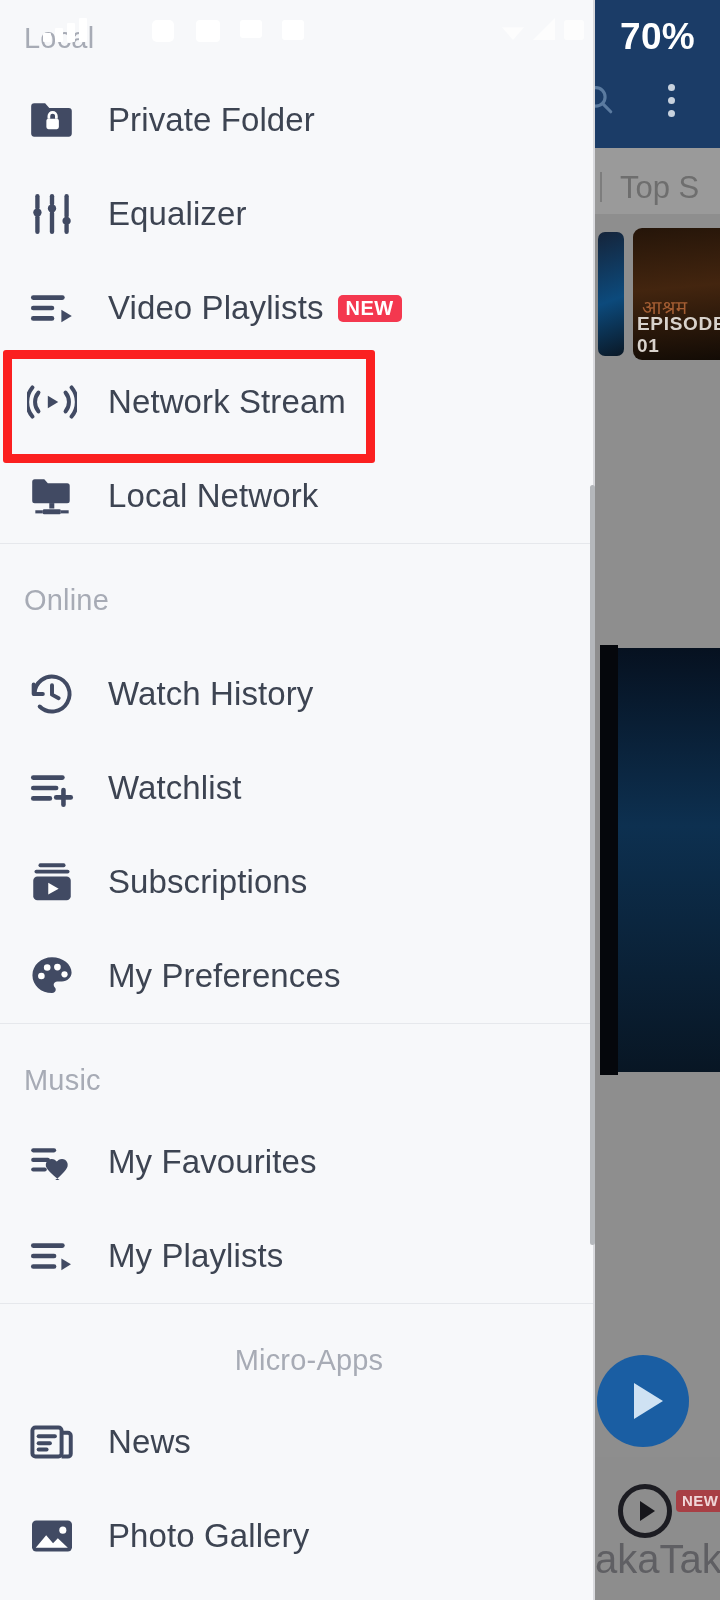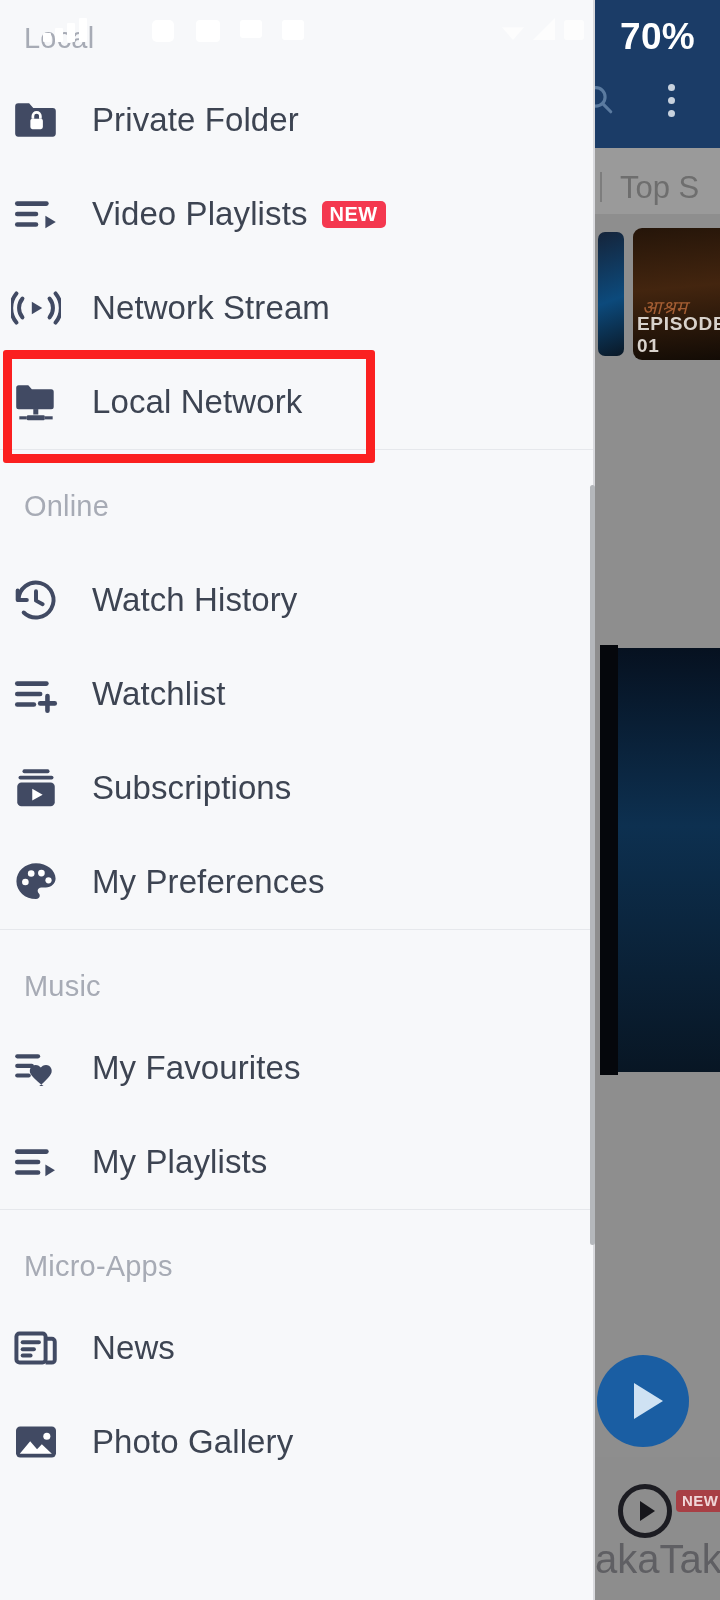--- a/index.html
+++ b/index.html
@@ -38,21 +38,21 @@
     position:absolute; top:232px; left:598px; width:26px; height:124px;
     border-radius:7px; background:linear-gradient(160deg,#15243a,#0c4a7c 55%,#0a1826);
   }
   .bg-thumb-b {
     position:absolute; top:228px; left:633px; width:100px; height:132px;
     border-radius:9px; overflow:hidden;
     background:linear-gradient(175deg,#251509 0%,#43250f 45%,#120b05 100%);
   }
   .bg-thumb-b .devtext {
     position:absolute; top:66px; left:9px;
-    color:#b8693a; font-size:19px; letter-spacing:0.5px; opacity:.85;font-style:italic;
+    color:#b8693a; font-size:19px; letter-spacing:0.5px; opacity:.85;
   }
   .bg-thumb-b .ep {
     position:absolute; bottom:3px; left:4px;
     color:#d8d2cc; font-size:19px; font-weight:bold; letter-spacing:.7px;
   }
 
   .bg-dark-strip {
     position:absolute; top:645px; left:600px; width:18px; height:430px;
     background:#05070c;
   }
@@ -111,21 +111,21 @@
   .sb-right i { background:#fdfdfd; }
 
   .section-label {
     font-size:29px; color:#a7abb5; font-weight:400;
     padding-left:24px; letter-spacing:.2px;
   }
   .divider { height:1px; background:#e6e8ec; margin:0; }
 
   .row {
     display:flex; align-items:center;
-    height:94px; padding-left:8px; position:relative;
+    height:94px; padding-left:24px; position:relative;
   }
   .row .ico {
     width:56px; min-width:56px; height:56px;
     display:flex; align-items:center; justify-content:center;
   }
   .row .label {
     font-size:33px; color:#3d4452; margin-left:28px; white-space:nowrap;
     letter-spacing:.1px;
   }
   .badge-new {
@@ -230,20 +230,36 @@
           <svg width="50" height="50" viewBox="0 0 24 24">
        <path fill="#414a63" d="M2 5.5A1.5 1.5 0 0 1 3.5 4h5.2l2 2.2H20A1.5 1.5 0 0 1 21.5 7.7v10.8A1.5 1.5 0 0 1 20 20H3.5A1.5 1.5 0 0 1 2 18.5z"></path>
        <rect x="9.3" y="11.4" width="6" height="5" rx="1" fill="#fff"></rect>
        <path d="M10.5 11.4v-1.3a1.8 1.8 0 0 1 3.6 0v1.3" stroke="#fff" stroke-width="1.3" fill="none"></path>
      </svg>
         </span>
         <span class="label">Private Folder</span>
       </div>
       <div class="row">
         <span class="ico">
+          <svg width="50" height="50" viewBox="0 0 24 24" stroke="#414a63" stroke-width="2.1" stroke-linecap="round" fill="none">
+       <line x1="5" y1="3.5" x2="5" y2="9"></line>
+            <line x1="5" y1="13.5" x2="5" y2="20.5"></line>
+       <line x1="12" y1="3.5" x2="12" y2="7"></line>
+            <line x1="12" y1="11.5" x2="12" y2="20.5"></line>
+       <line x1="19" y1="3.5" x2="19" y2="13"></line>
+            <line x1="19" y1="17.5" x2="19" y2="20.5"></line>
+       <circle cx="5" cy="11.3" r="2" fill="#414a63" stroke="none"></circle>
+       <circle cx="12" cy="9.3" r="2" fill="#414a63" stroke="none"></circle>
+       <circle cx="19" cy="15.3" r="2" fill="#414a63" stroke="none"></circle>
+     </svg>
+        </span>
+        <span class="label">Equalizer</span>
+      </div>
+      <div class="row">
+        <span class="ico">
           <svg width="50" height="50" viewBox="0 0 24 24" stroke="#414a63" stroke-width="2.2" stroke-linecap="round">
        <line x1="3" y1="7" x2="17" y2="7"></line>
             <line x1="3" y1="12" x2="12" y2="12"></line>
             <line x1="3" y1="17" x2="12" y2="17"></line>
        <path d="M16.5 12.8l5 3-5 3z" fill="#414a63" stroke="none"></path>
      </svg>
         </span>
         <span class="label">Video Playlists</span>
         <span class="badge-new">NEW</span>
       </div>
@@ -338,21 +354,21 @@
           <svg width="50" height="50" viewBox="0 0 24 24" stroke="#414a63" stroke-width="2.2" stroke-linecap="round">
        <line x1="3" y1="7" x2="17" y2="7"></line>
             <line x1="3" y1="12" x2="13" y2="12"></line>
             <line x1="3" y1="17" x2="13" y2="17"></line>
        <path d="M16.5 13.2l4.6 2.8-4.6 2.8z" fill="#414a63" stroke="none"></path>
      </svg>
         </span>
         <span class="label">My Playlists</span>
       </div>
       <div class="divider"></div>
-      <div class="section-label" style="margin-top: 40px; margin-bottom: 18px;">Micro-Apps</div>
+      <div class="section-label" style="margin-top: 40px; margin-bottom: 18px; text-align: center;">Micro-Apps</div>
       <div class="row">
         <span class="ico">
           <svg width="50" height="50" viewBox="0 0 24 24" fill="none" stroke="#414a63" stroke-width="1.9" stroke-linejoin="round">
        <rect x="2.6" y="5" width="14" height="14" rx="1.5"></rect>
        <path d="M16.6 7.6h3a1.4 1.4 0 0 1 1.4 1.4v8.6a1.4 1.4 0 0 1-1.4 1.4h-3"></path>
        <line x1="5.6" y1="9.2" x2="13.4" y2="9.2" stroke-linecap="round"></line>
        <line x1="5.6" y1="12.6" x2="11" y2="12.6" stroke-linecap="round"></line>
        <line x1="5.6" y1="15.6" x2="9.4" y2="15.6" stroke-linecap="round"></line>
      </svg>
         </span>

